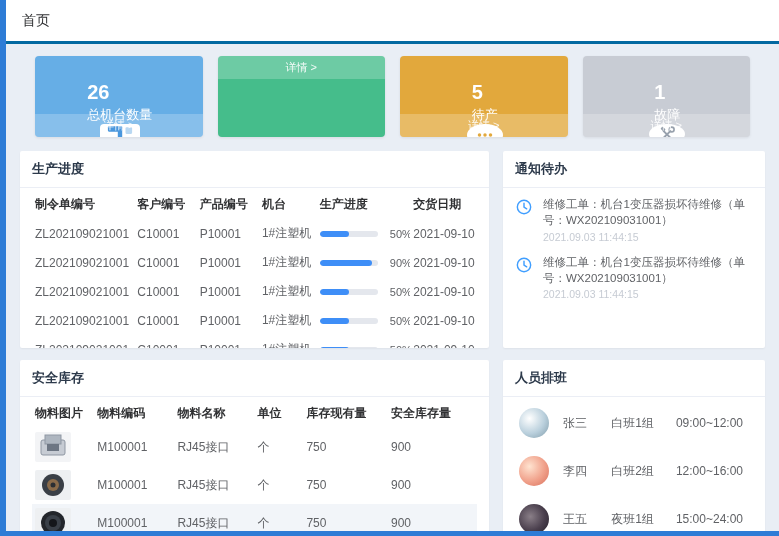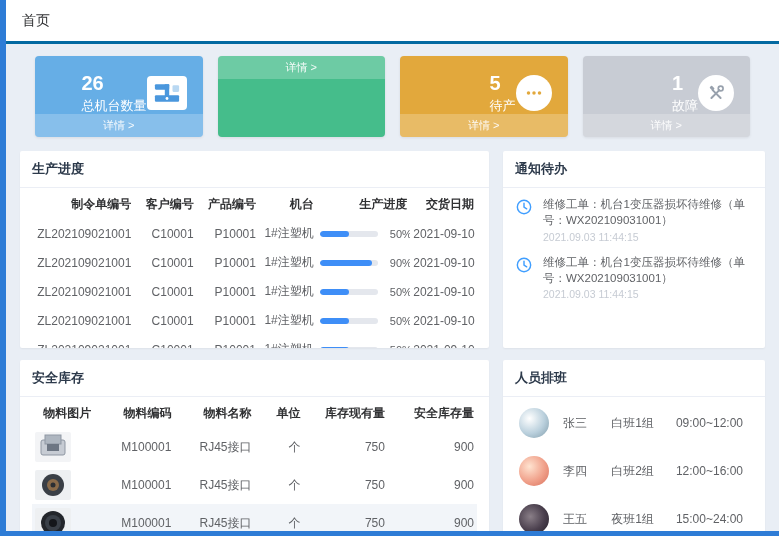--- a/index.html
+++ b/index.html
@@ -16,21 +16,21 @@
     background:#ffffff; border-bottom:3px solid #0369a1;
     display:flex; align-items:center; padding-left:16px;
   }
   .topbar .tab { font-size:14px; color:#303133; cursor:pointer; }
 
   .content { position:absolute; left:6px; top:44px; right:0; bottom:5px; padding:12px 14px 0 14px; overflow:hidden; }
 
   
   .cards { display:flex; gap:15px; padding:0 15px; margin-bottom:14px; }
   .card { flex:1; border-radius:4px; overflow:hidden; color:#fff; box-shadow:0 1px 3px rgba(0,0,0,0.08); }
-  .card-main { display:flex; align-items:center; justify-content:flex-end; padding:24px 16px 8px 18px; height:58px; }
+  .card-main { display:flex; align-items:center; justify-content:flex-start; padding:24px 16px 8px 18px; height:58px;flex-direction:column; }
   .card-value { font-size:20px; font-weight:bold; line-height:1.2; }
   .card-label { font-size:13px; margin-top:2px; }
   .card-detail { background:rgba(255,255,255,0.22); text-align:center; font-size:11px; padding:4px 16px; color:rgba(255,255,255,0.92); cursor:pointer; }
   .card-blue   { background:#66aee6; }
   .card-green  { background:#45bd8b; }
   .card-orange { background:#e2a83c; }
   .card-gray   { background:#c8ccd4; }
   .ic-rect { width:40px; height:34px; background:#fff; border-radius:4px; display:flex; align-items:center; justify-content:center; }
   .ic-circle { width:36px; height:36px; background:#fff; border-radius:50%; display:flex; align-items:center; justify-content:center; }
 
@@ -39,21 +39,21 @@
   .panel { background:#fff; border-radius:2px; box-shadow:0 1px 2px rgba(0,0,0,0.05); overflow:hidden; }
   .panel-h { font-size:13px; font-weight:bold; color:#2d3a4b; padding:9px 12px; border-bottom:1px solid #ebeef5; }
   .panel-body { padding:2px 12px 6px 12px; }
 
   .p-prod { height:197px; }
   .p-notice { height:197px; }
   .p-inv { height:176px; }
   .p-staff { height:176px; }
 
   table { border-collapse:collapse; width:100%; table-layout:fixed; }
-  th,td { font-size:12px; text-align:right; padding:6px 3px; white-space:nowrap; overflow:hidden; }
+  th,td { font-size:12px; text-align:left; padding:6px 3px; white-space:nowrap; overflow:hidden; }
   th { color:#303133; font-weight:bold; }
   td { color:#606266; }
 
   .pcell { display:flex; align-items:center; gap:12px; }
   .ptrack { width:58px; height:6px; background:#e4e7ed; border-radius:3px; overflow:hidden; flex:none; }
   .pfill { height:100%; background:#3e8ef7; border-radius:3px; }
   .plabel { font-size:11px; color:#606266; }
 
   
   .notice-item { display:flex; gap:8px; padding:7px 0 5px 0; cursor:pointer; }

